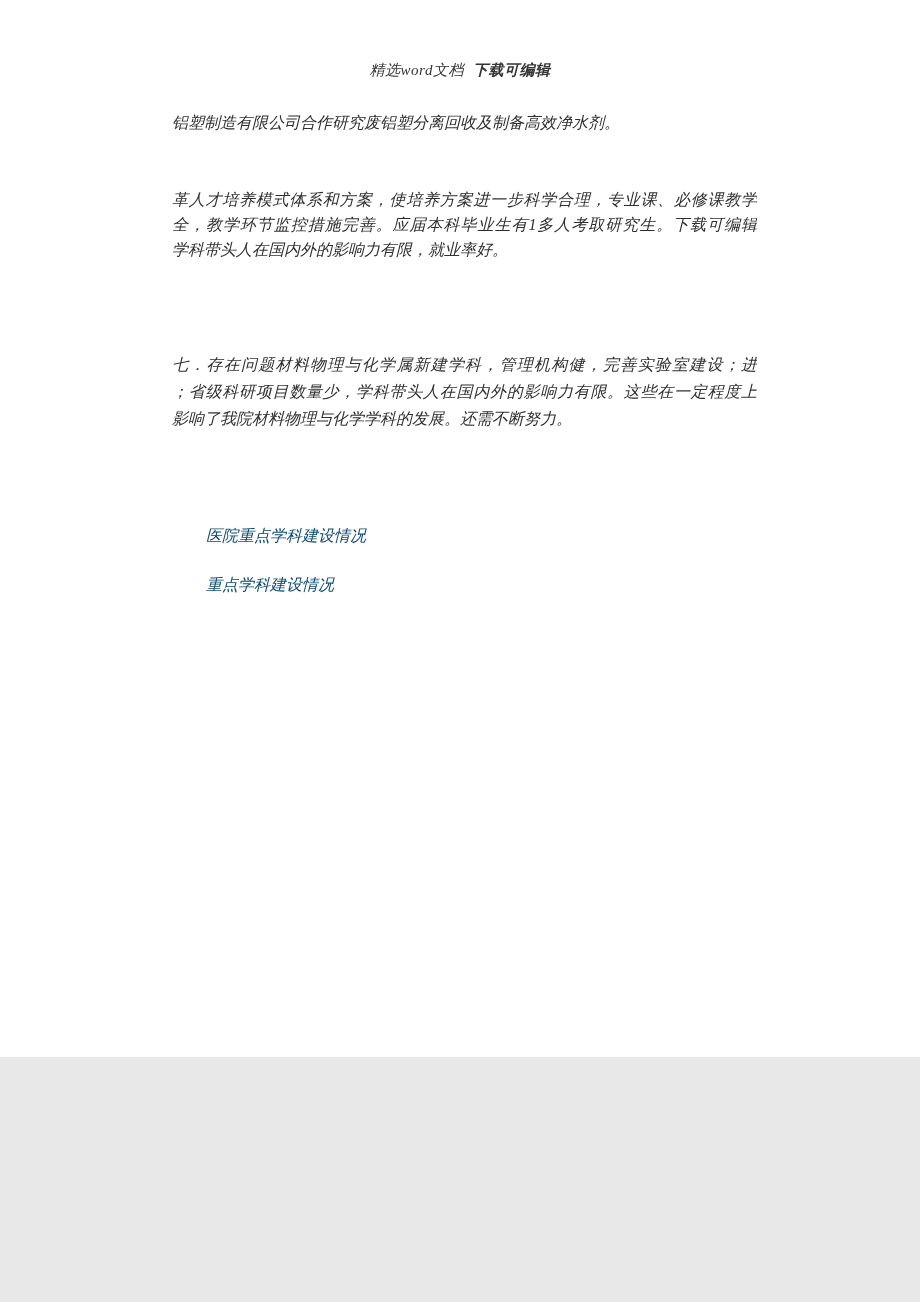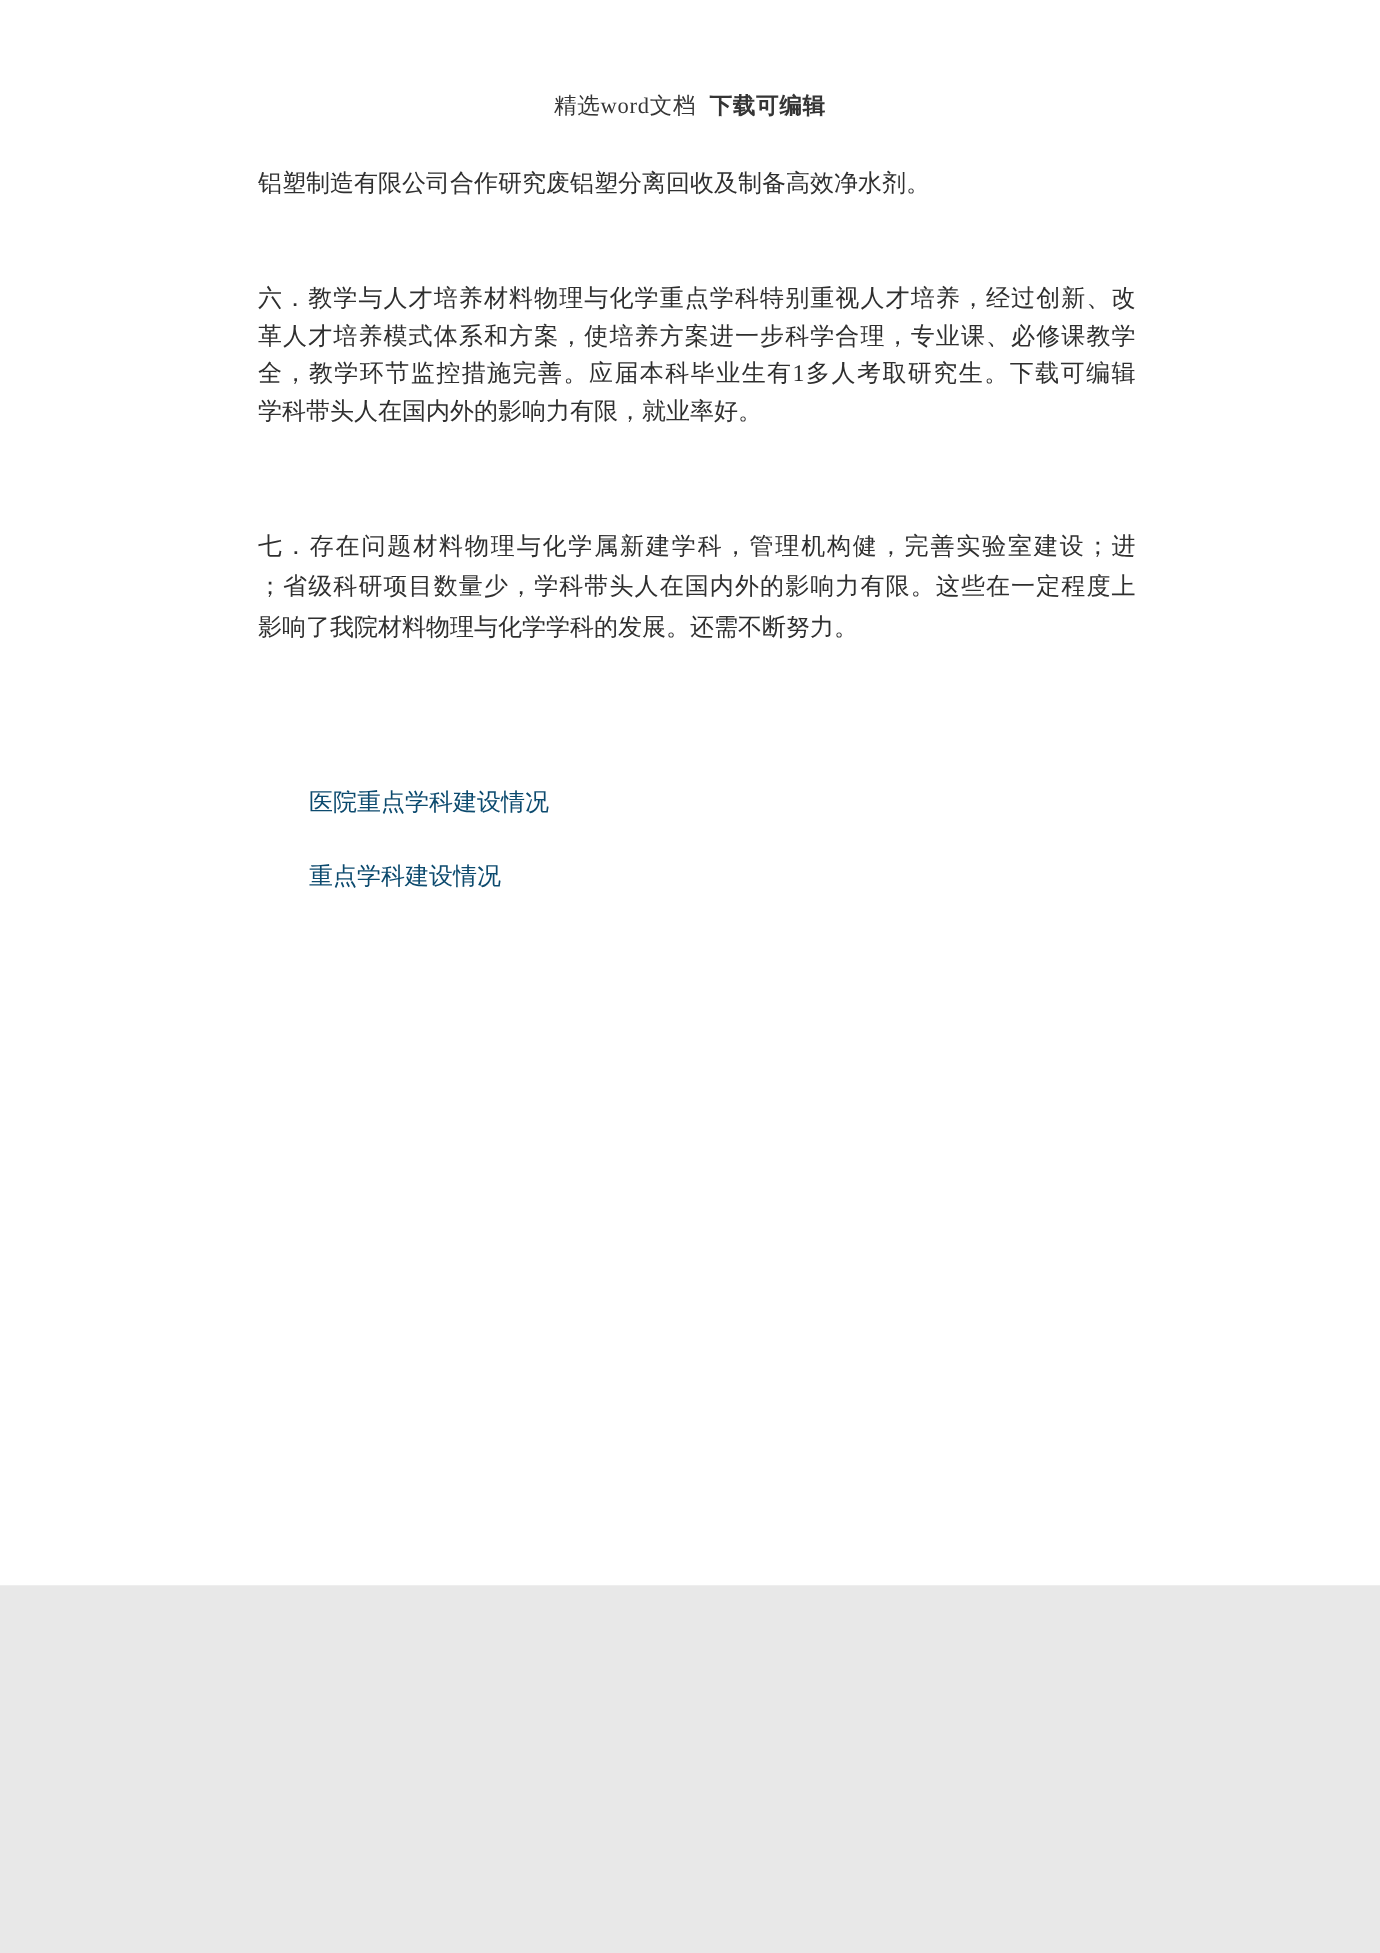--- a/index.html
+++ b/index.html
@@ -6,20 +6,21 @@
   html, body { background: #e8e8e8; }
   .doc-page {
     position: relative;
     width: 920px;
     height: 1057px;
     margin: 0 auto;
     background: #ffffff;
     font-family: "Liberation Serif", "DejaVu Serif", serif;
     color: #2f2f2f;
     overflow: hidden;
+    font-style: italic;
   }
   .doc-header {
     position: absolute;
     top: 61px;
     left: 0;
     width: 100%;
     text-align: center;
     font-size: 15px;
     letter-spacing: 0.5px;
     color: #353535;
@@ -75,21 +76,20 @@
 
   <div class="doc-header">
     <span class="hdr-left">精选word文档</span><span class="hdr-right">下载可编辑</span>
   </div>
 
   <div class="para para-p1">
     <div class="line last">铝塑制造有限公司合作研究废铝塑分离回收及制备高效净水剂。</div>
   </div>
 
   <div class="para para-p2">
-    <div class="line">六．教学与人才培养材料物理与化学重点学科特别重视人才培养，经过创新、改</div>
     <div class="line">革人才培养模式体系和方案，使培养方案进一步科学合理，专业课、必修课教学</div>
     <div class="line">全，教学环节监控措施完善。应届本科毕业生有1多人考取研究生。下载可编辑</div>
     <div class="line last">学科带头人在国内外的影响力有限，就业率好。</div>
   </div>
 
   <div class="para para-p3">
     <div class="line">七．存在问题材料物理与化学属新建学科，管理机构健，完善实验室建设；进</div>
     <div class="line">；省级科研项目数量少，学科带头人在国内外的影响力有限。这些在一定程度上</div>
     <div class="line last">影响了我院材料物理与化学学科的发展。还需不断努力。</div>
   </div>

